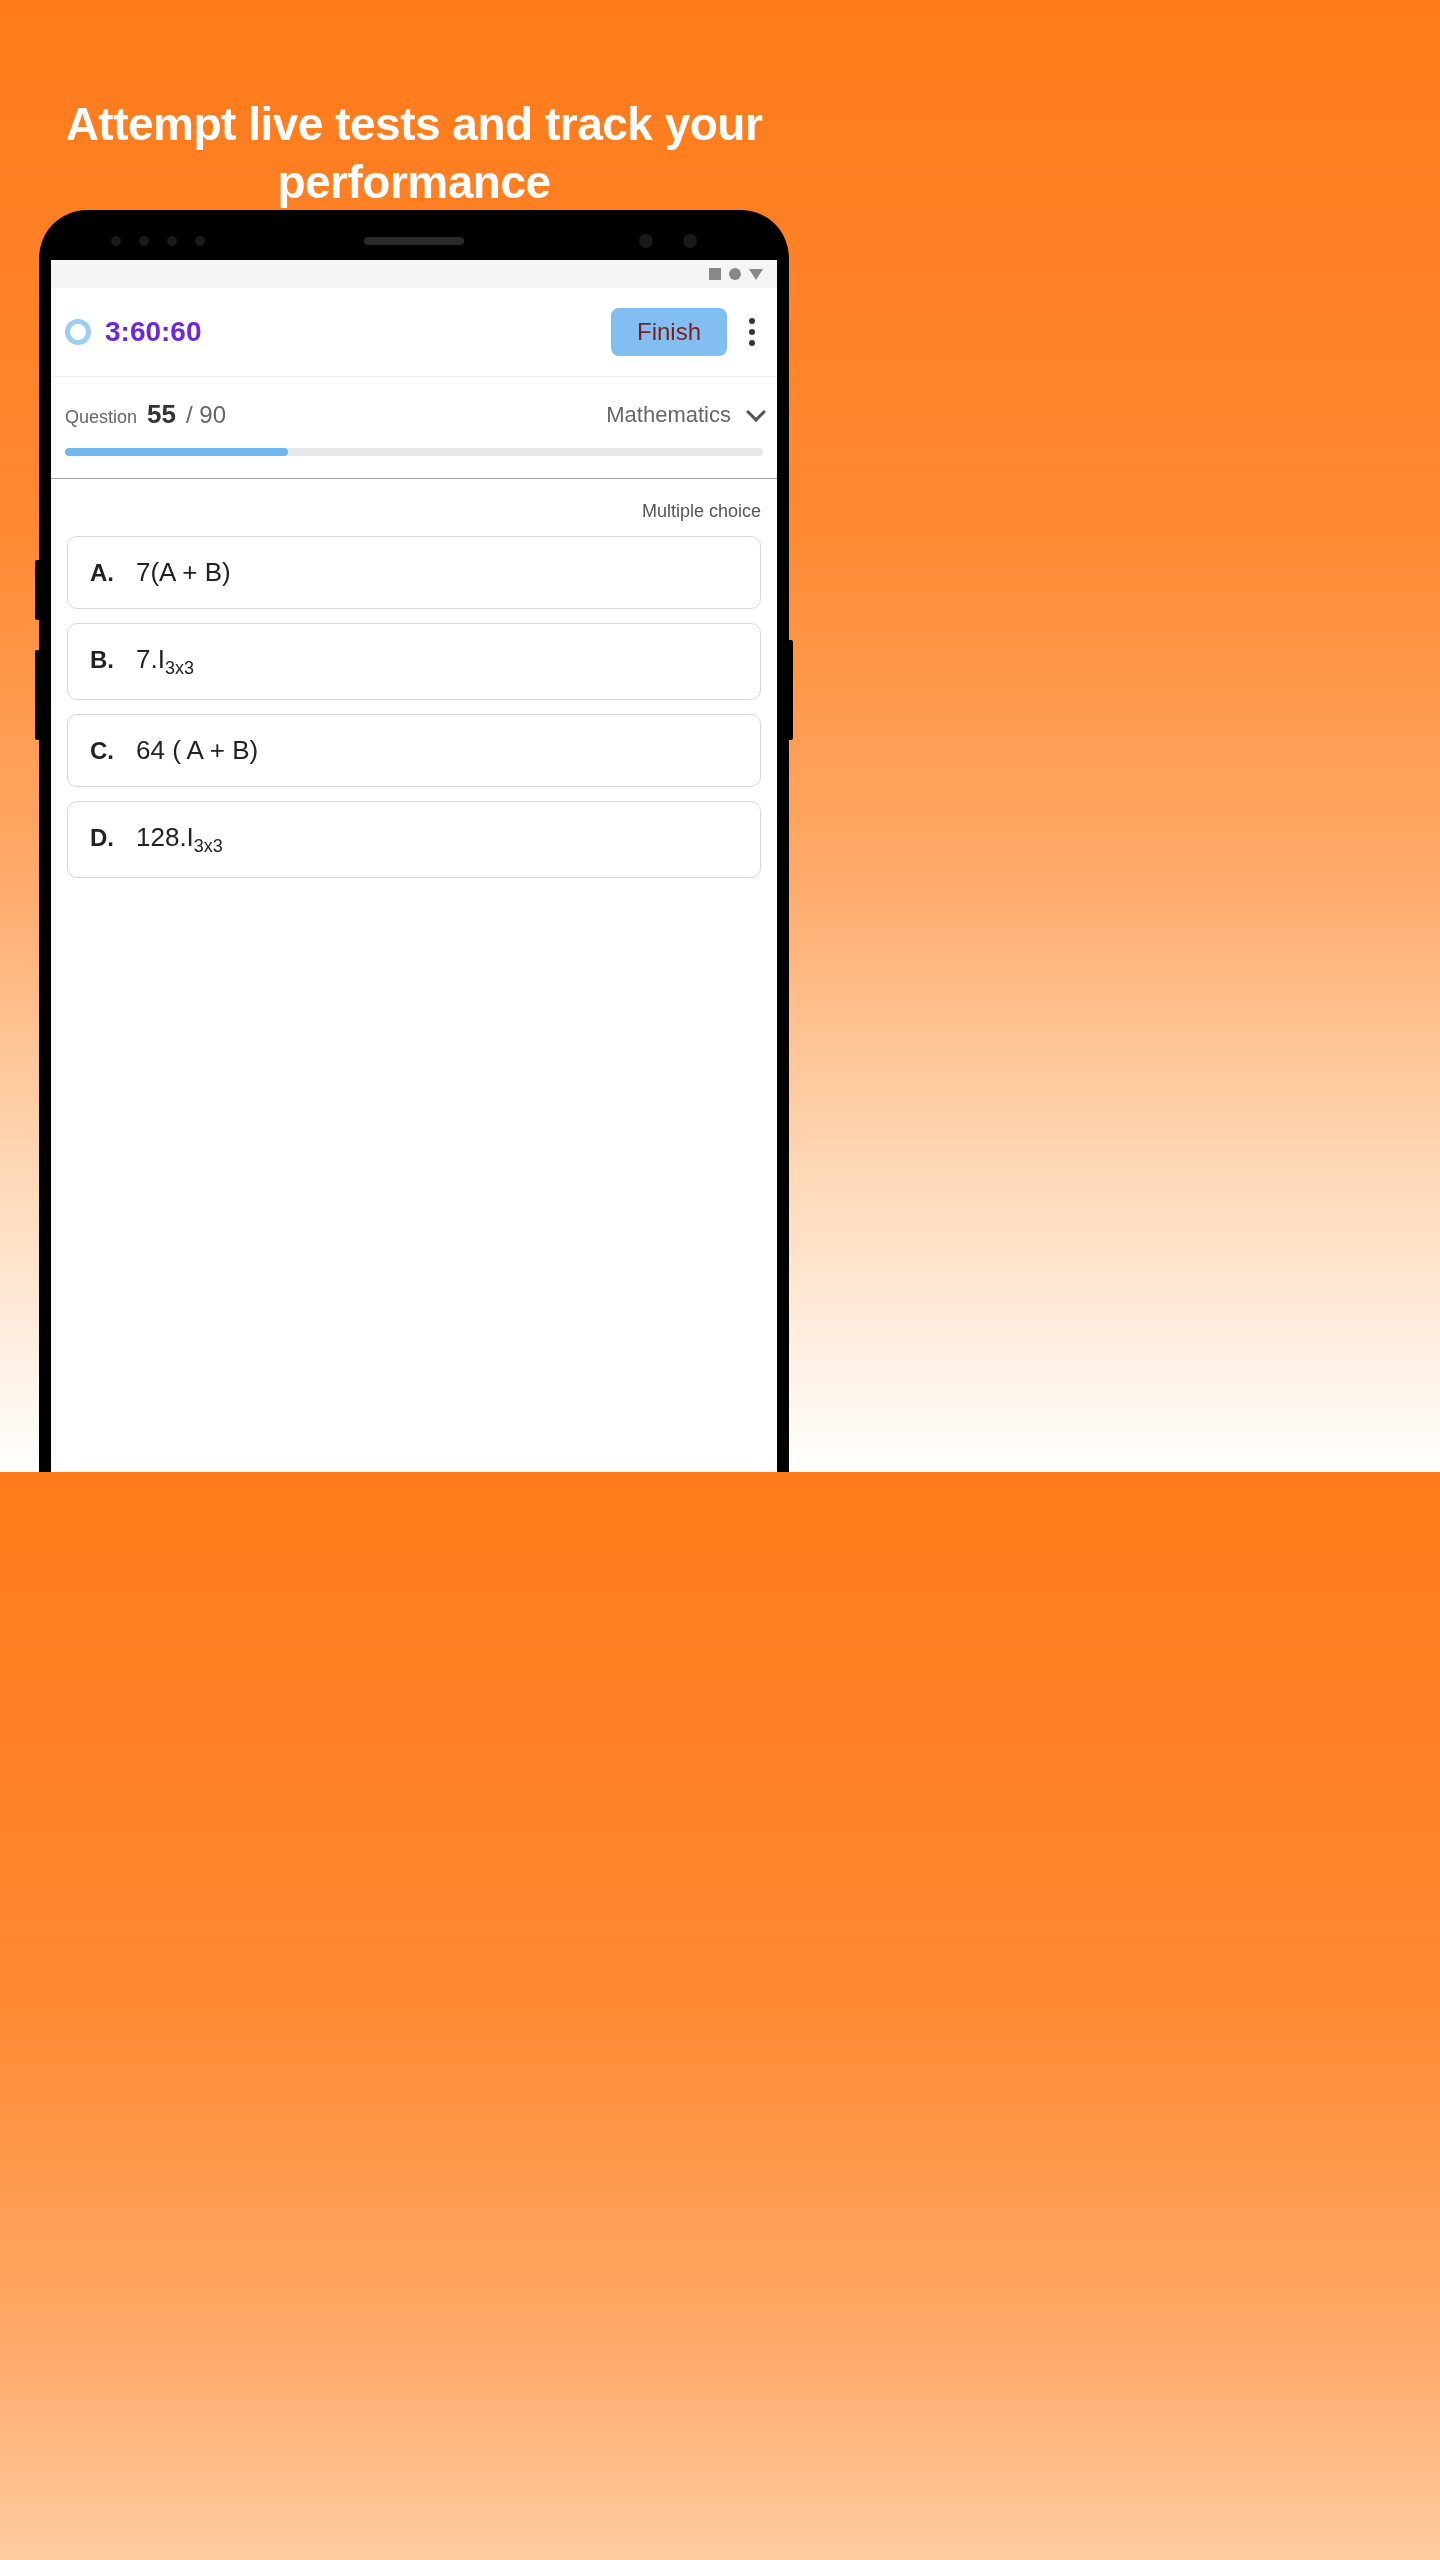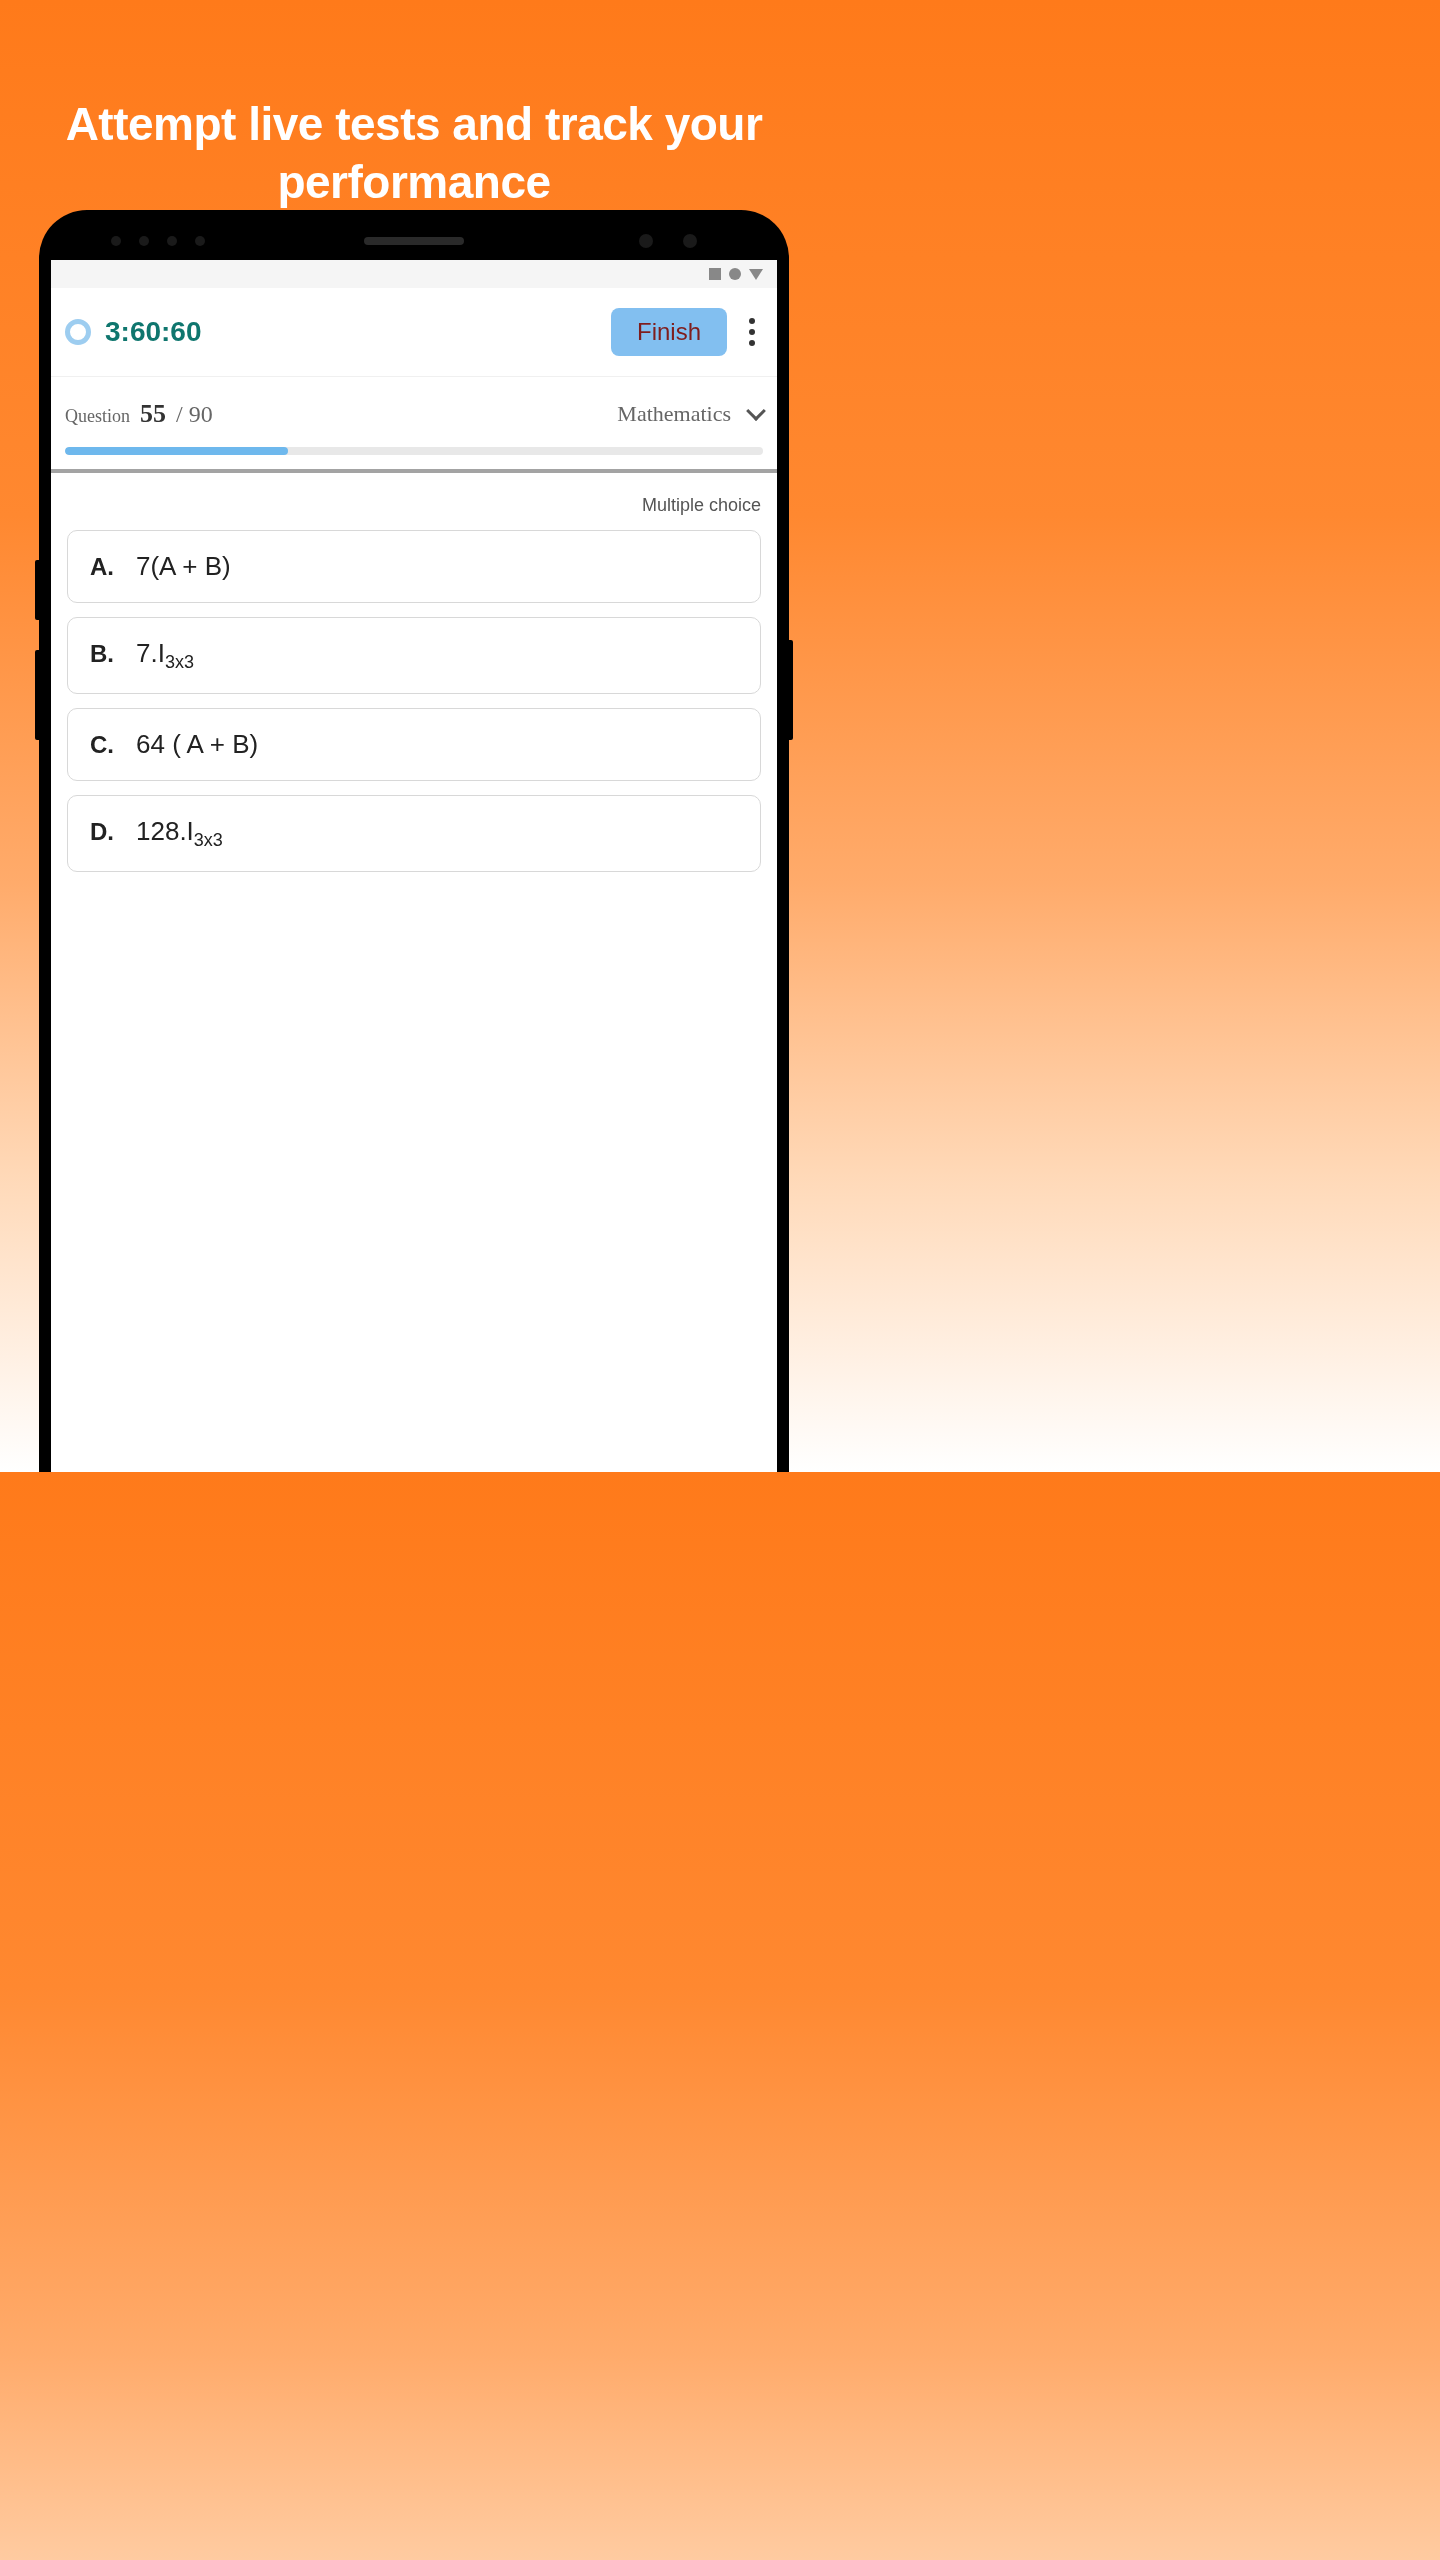--- a/index.html
+++ b/index.html
@@ -141,21 +141,21 @@
 }
 
 .timer-icon {
   width: 26px;
   height: 26px;
   border: 5px solid #9dcdf0;
   border-radius: 50%;
 }
 
 .timer-text {
-  color: #0f766e;
+  color: #6d28d9;
   font-size: 28px;
   font-weight: 600;
   flex: 1;
 }
 
 .finish-btn {
   background: #82bff0;
   color: #7f1d1d;
   border: none;
   padding: 10px 26px;
@@ -172,23 +172,22 @@
 }
 
 .menu-dot {
   width: 6px;
   height: 6px;
   background: #333333;
   border-radius: 50%;
 }
 
 .question-header {
-  padding: 22px 14px 14px 14px;
-  border-bottom: 4px solid #a3a3a3;
-  font-family: Liberation Serif, serif;
+  padding: 22px 14px 22px 14px;
+  border-bottom: 1px solid #a3a3a3;
 }
 
 .question-header-top {
   display: flex;
   justify-content: space-between;
   align-items: center;
 }
 
 .question-label-wrap {
   display: flex;

